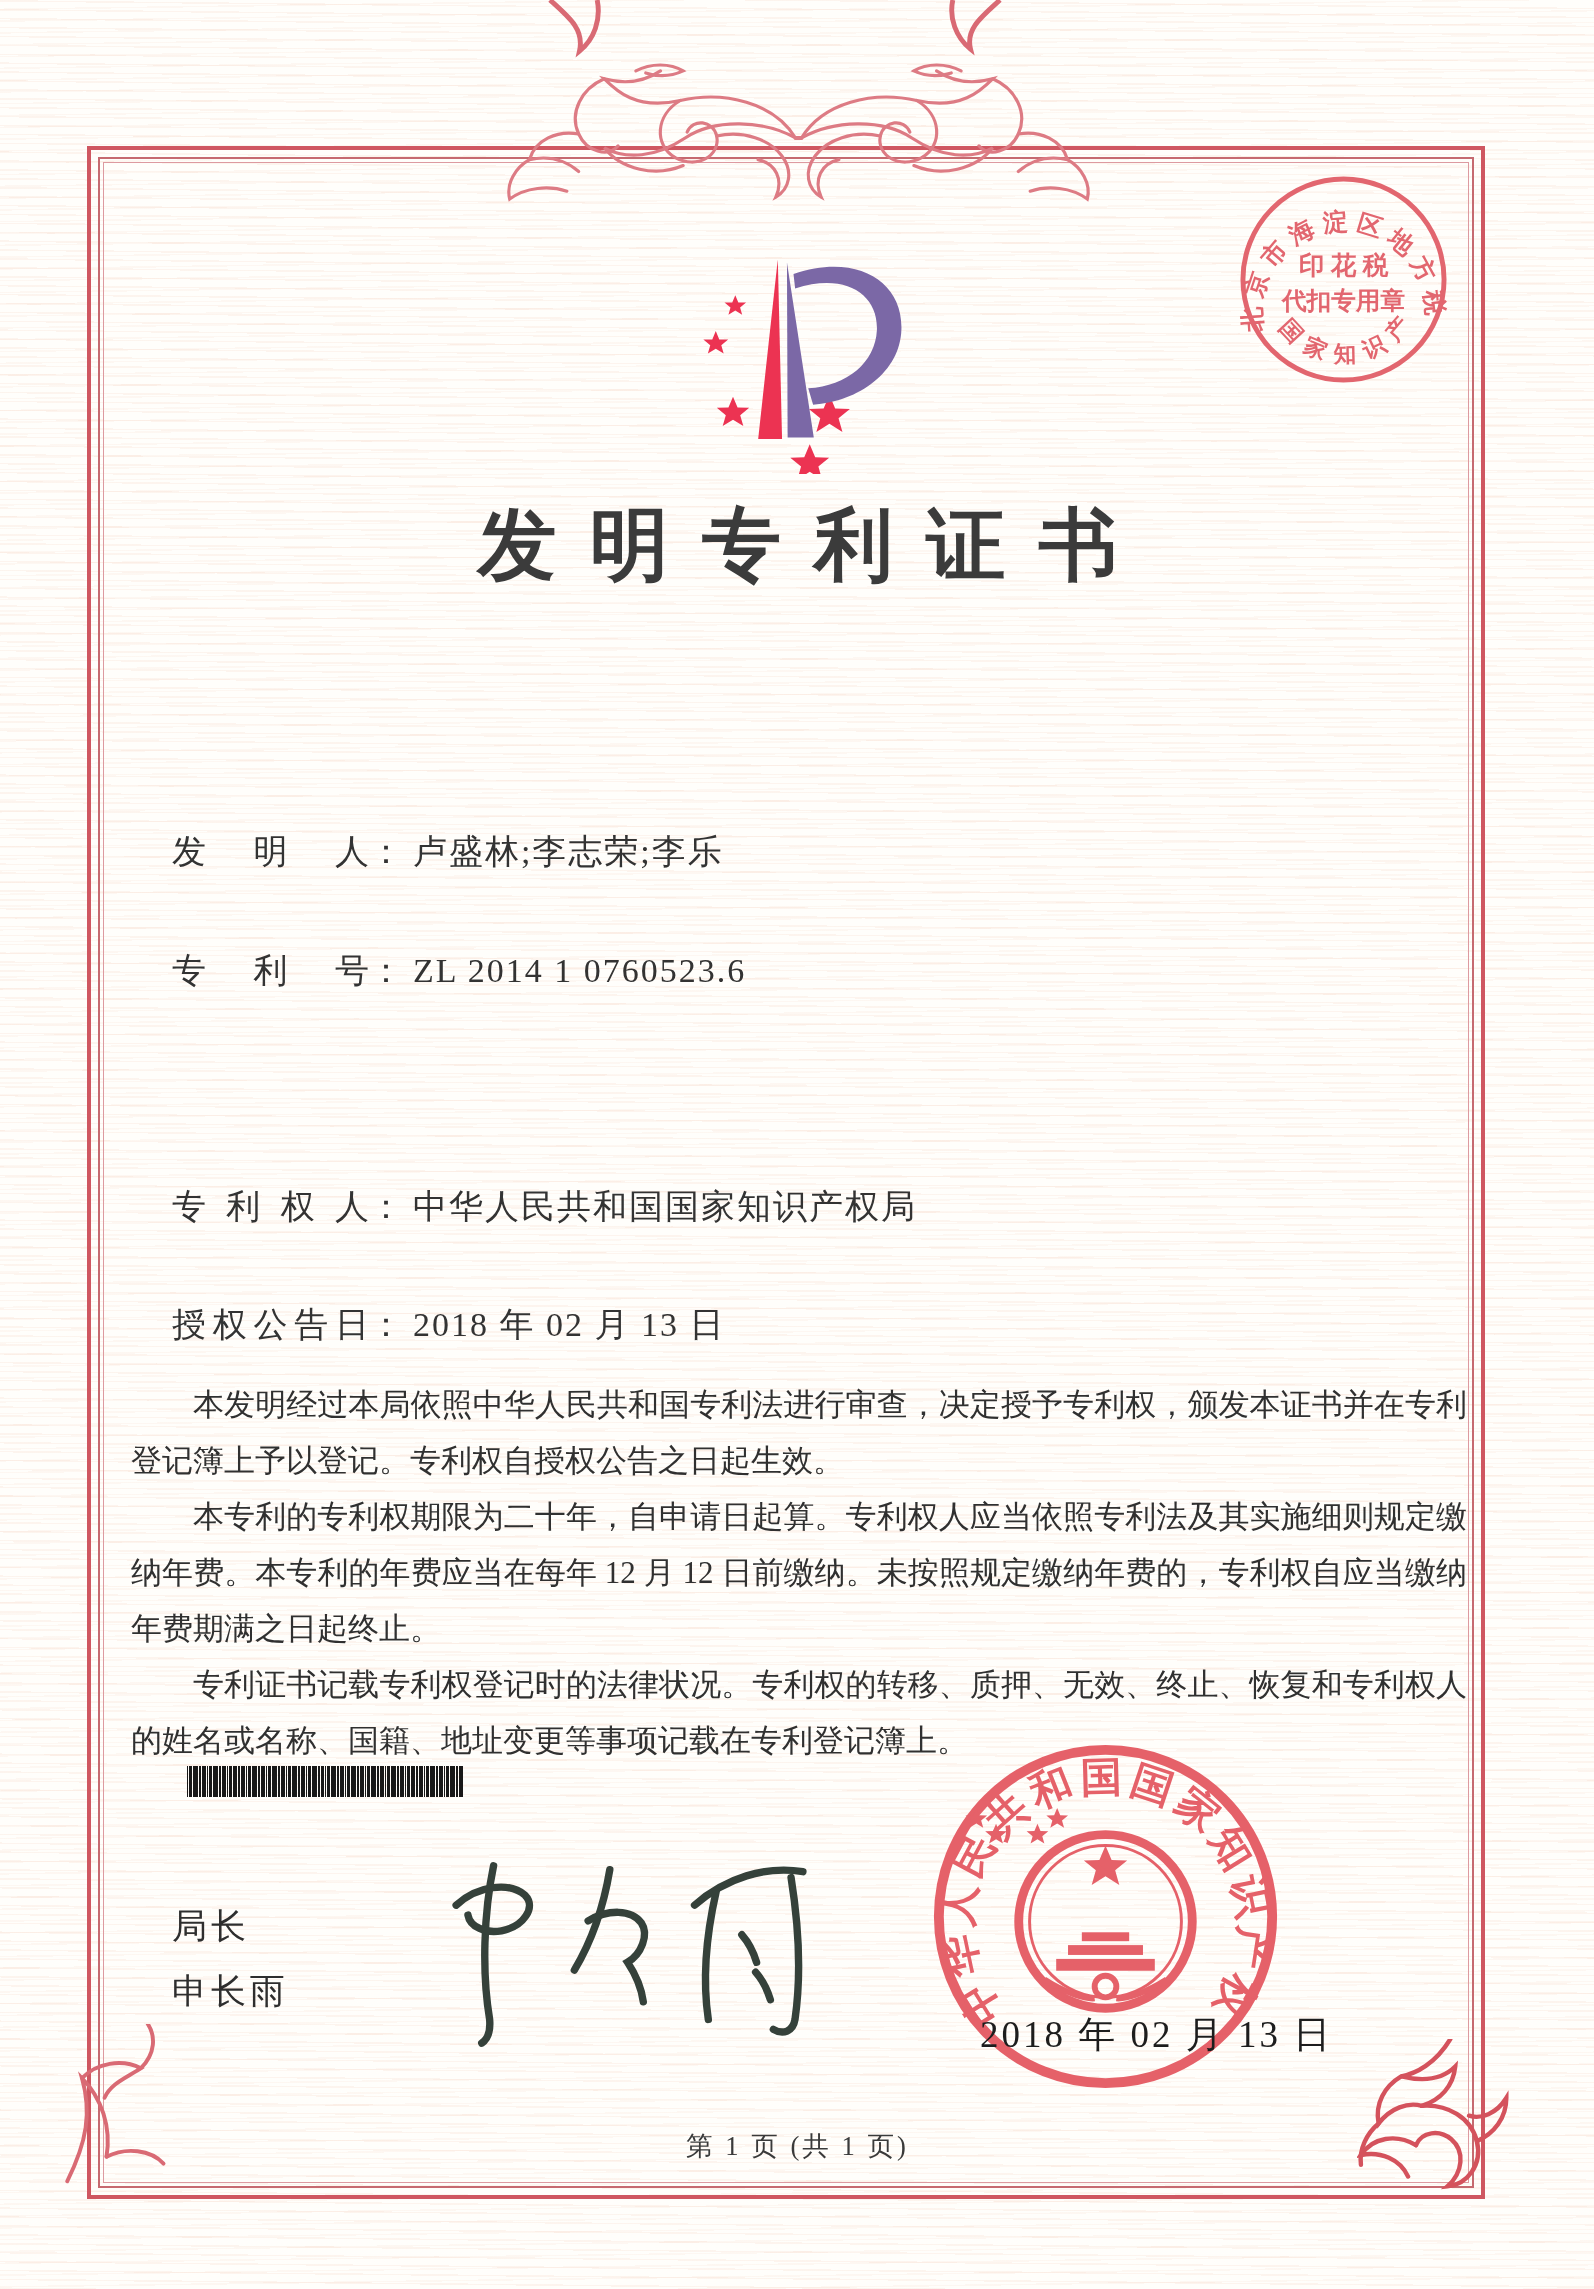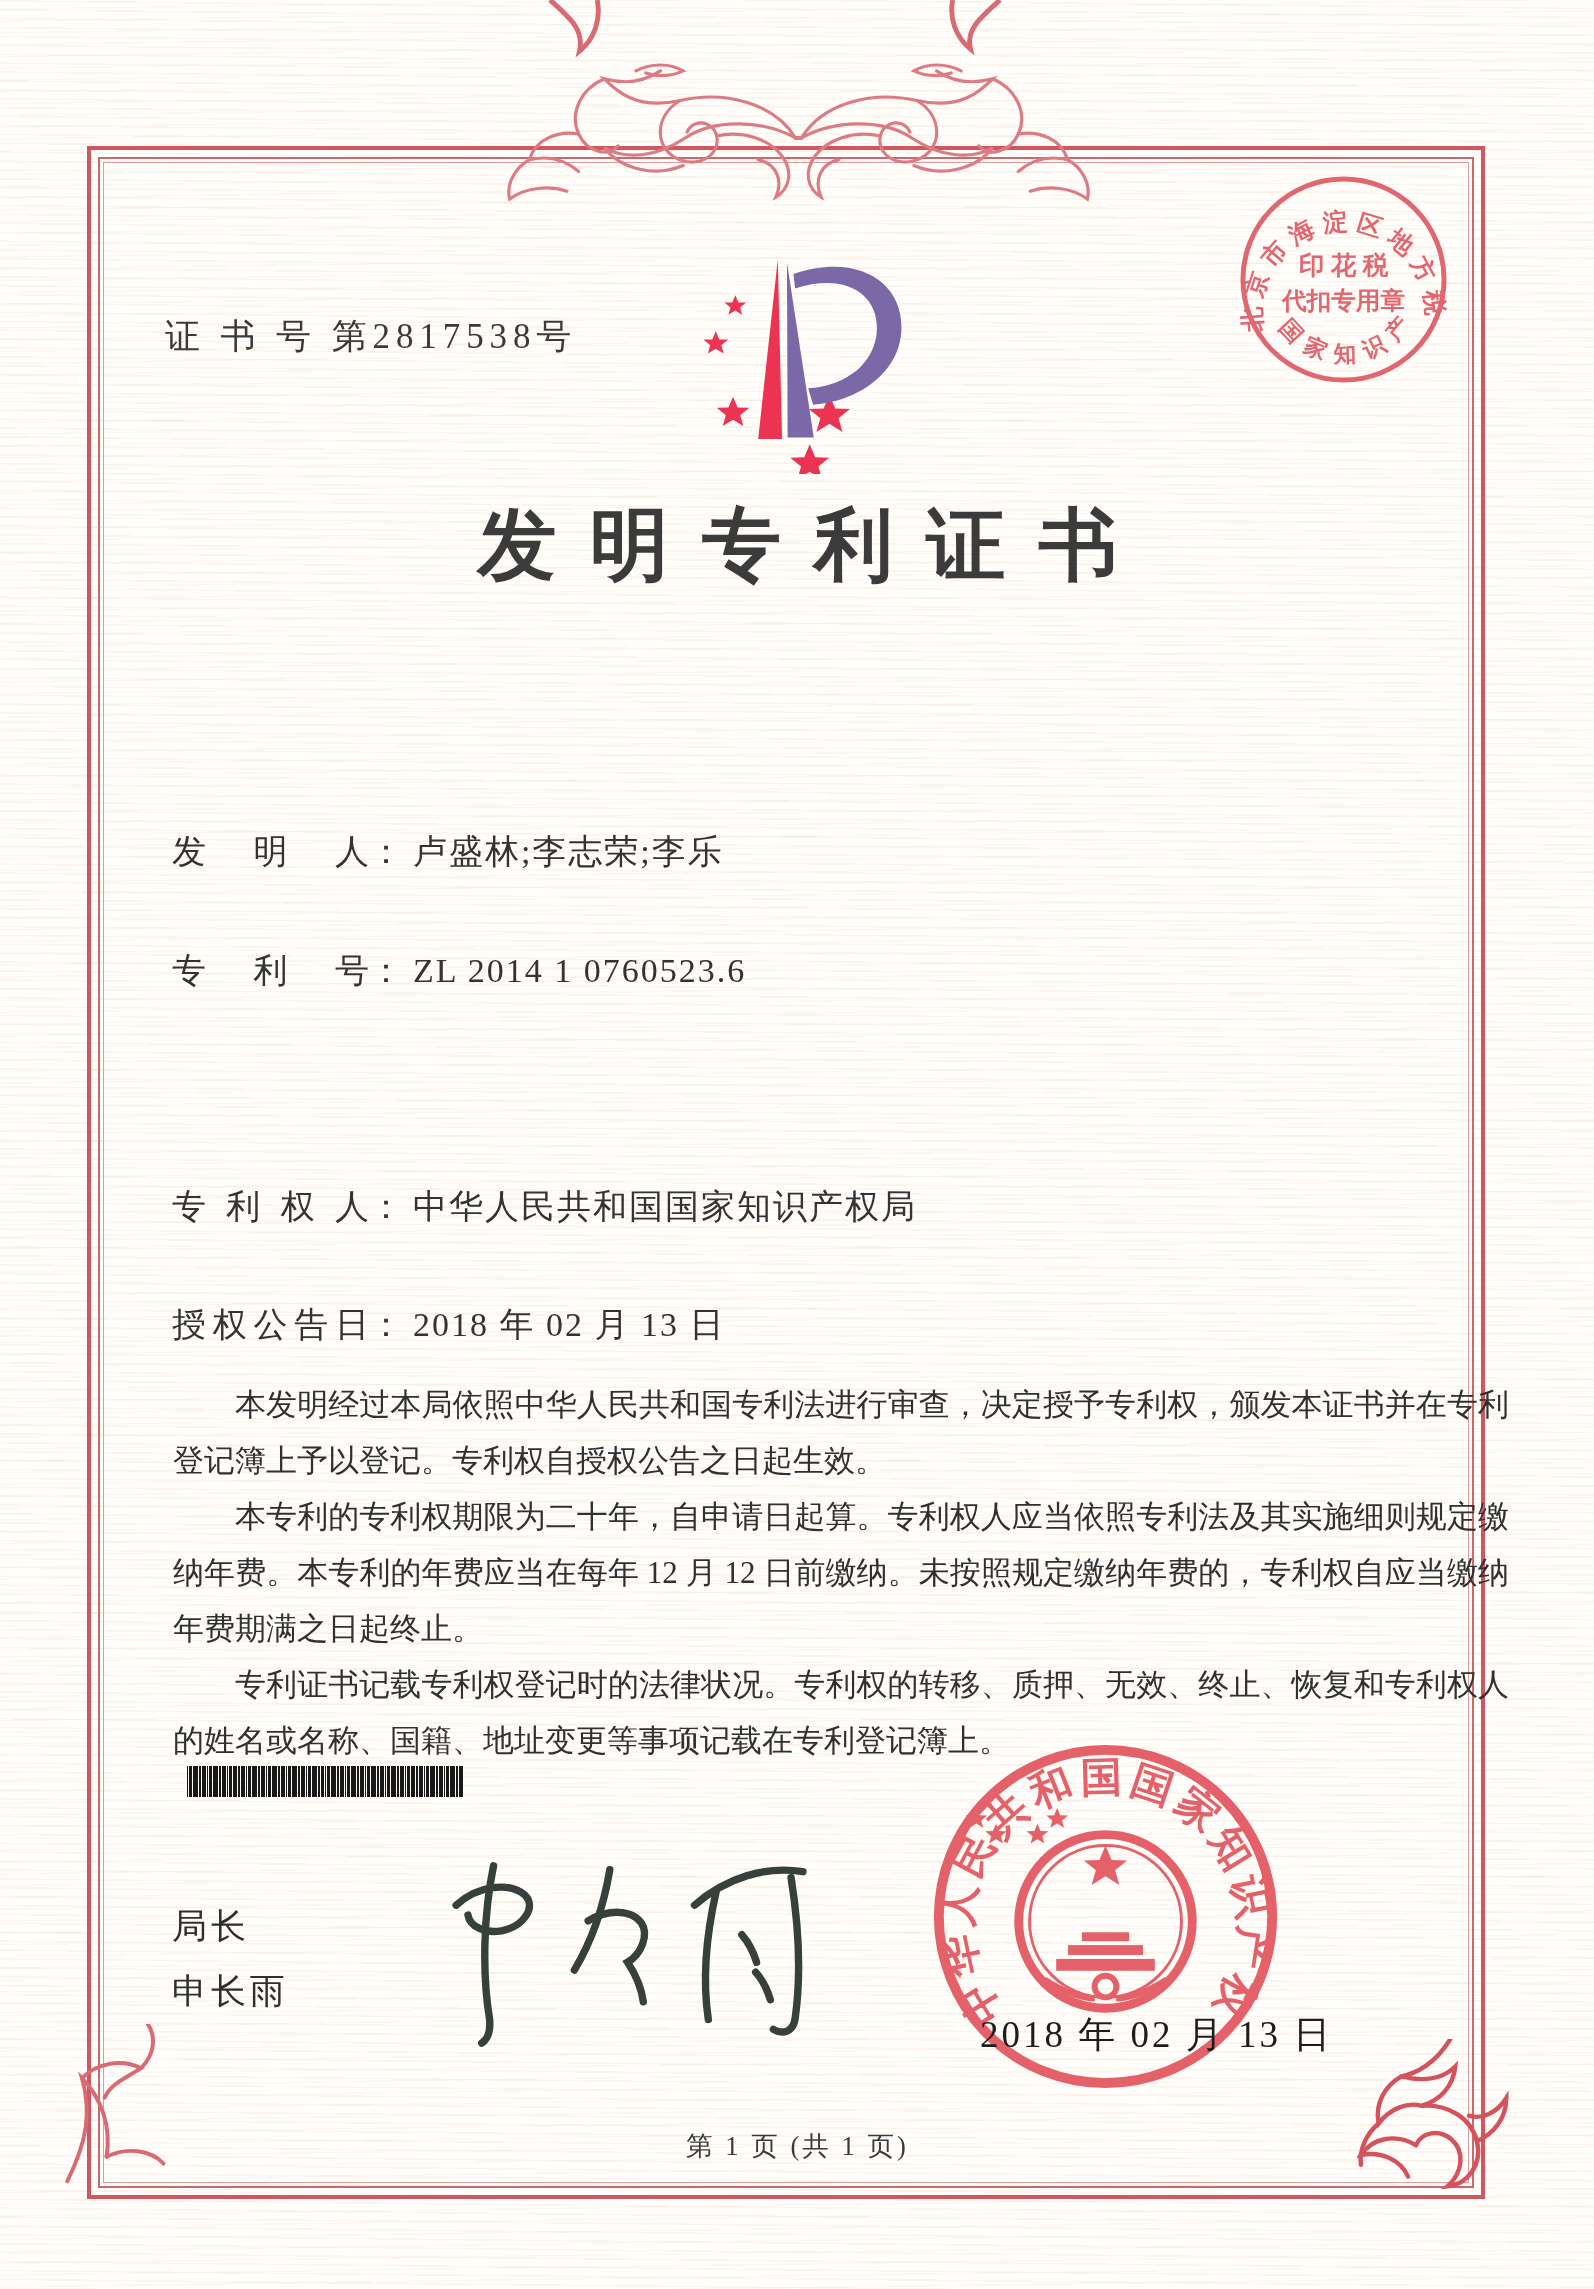--- a/index.html
+++ b/index.html
@@ -48,21 +48,20 @@
     display:inline-block;width:197px;
     text-align:justify;text-align-last:justify;
     vertical-align:bottom;
   }
   .fcolon{display:inline-block;}
   .fvalue{margin-left:9.9px;letter-spacing:2px;}
   .bodytext{
     left:131px;top:1377px;width:1336px;
     font-size:31px;line-height:56px;color:#303030;
     text-align:justify;
-    margin-left:42px;
   }
   .bodytext p{margin:0;text-indent:2em;}
   .officer{left:172px;font-size:35px;color:#2e2e2e;letter-spacing:3.9px;}
   .datebig{left:980px;top:2010px;font-size:37px;color:#1d1d1d;letter-spacing:3px;}
   .footer{left:0;top:2128px;width:1595px;text-align:center;font-size:26.6px;color:#3a3a3a;letter-spacing:3px;}
   .barcode{left:187px;top:1766px;width:414px;height:30.5px;overflow:hidden;font-size:0;white-space:nowrap;}
   .barcode i{display:inline-block;height:30.5px;background:#181818;}
   .barcode s{display:inline-block;height:30.5px;}
   svg{display:block;}
   .sealtext{font-family:"Liberation Serif","DejaVu Serif",serif;font-weight:bold;}
@@ -130,21 +129,20 @@
       <use href="#star" transform="translate(-168,218) scale(1.5)"></use>
       <use href="#star" transform="translate(-30,308) scale(1.8)"></use>
       <path d="M452,75 L465,625 L392,625 Z"></path>
     </g>
     <g fill="#7b68a6">
       <path d="M480,85 L482,620 L562,620 Z"></path>
       <path d="M500,120 C690,55 835,140 830,290 C826,420 700,510 560,520 L545,470 C665,462 750,390 755,292 C760,180 655,115 505,165 Z"></path>
     </g>
   </svg>
 
-  <div class="abs certno">证 书 号 第2817538号</div>
 
   <svg class="abs" style="left:1239px;top:175px;opacity:0.92" width="209" height="209" viewBox="0 0 212 212">
     <circle cx="106" cy="106" r="102" fill="none" stroke="#e05a64" stroke-width="5"></circle>
     <defs>
       <path id="taxTop" d="M 24,158 A 84,84 0 1 1 188,158"></path>
       <path id="taxBot" d="M 36,148 A 80,80 0 0 0 176,148"></path>
     </defs>
     <text class="sealtext" font-size="25" fill="#e05a64">
       <textPath href="#taxTop" startOffset="0" textLength="350" lengthAdjust="spacing">北京市海淀区地方税务局</textPath>
     </text>

